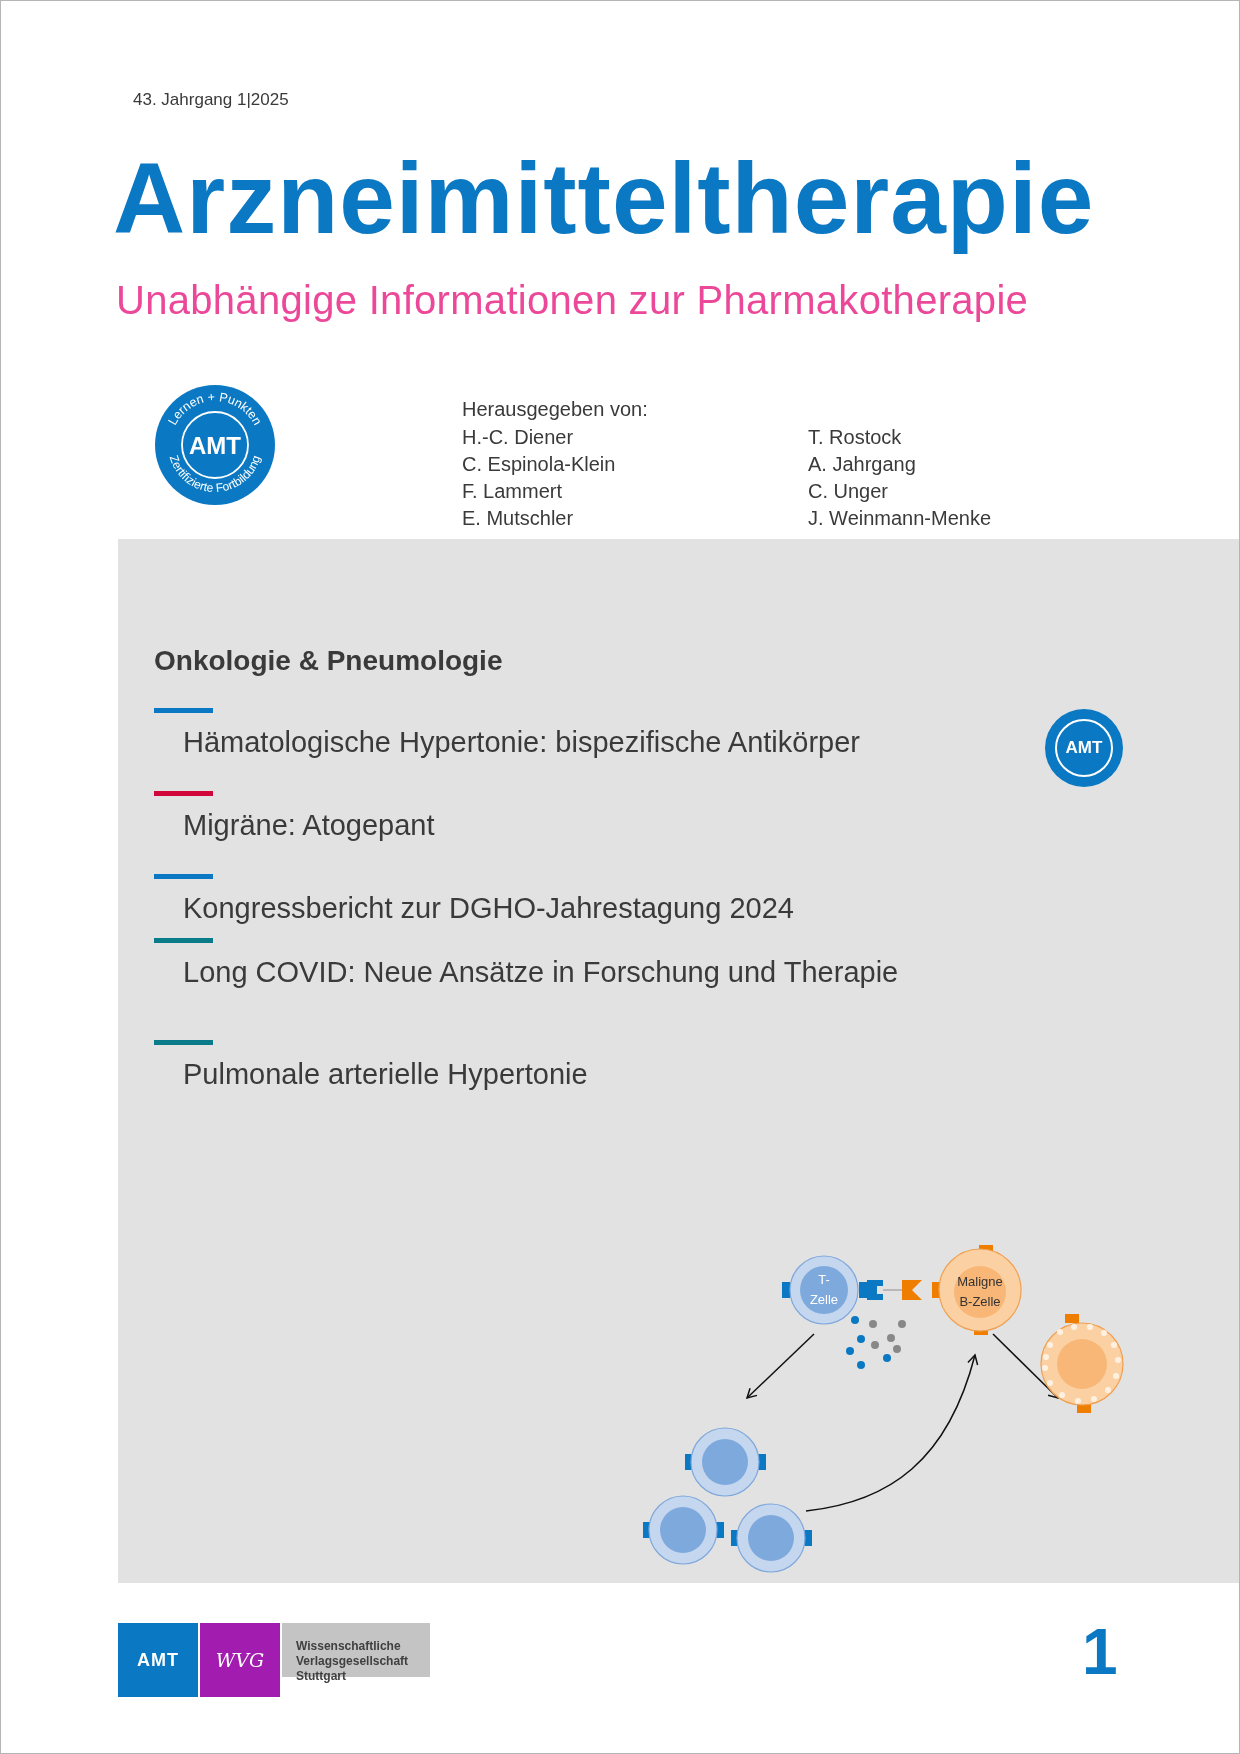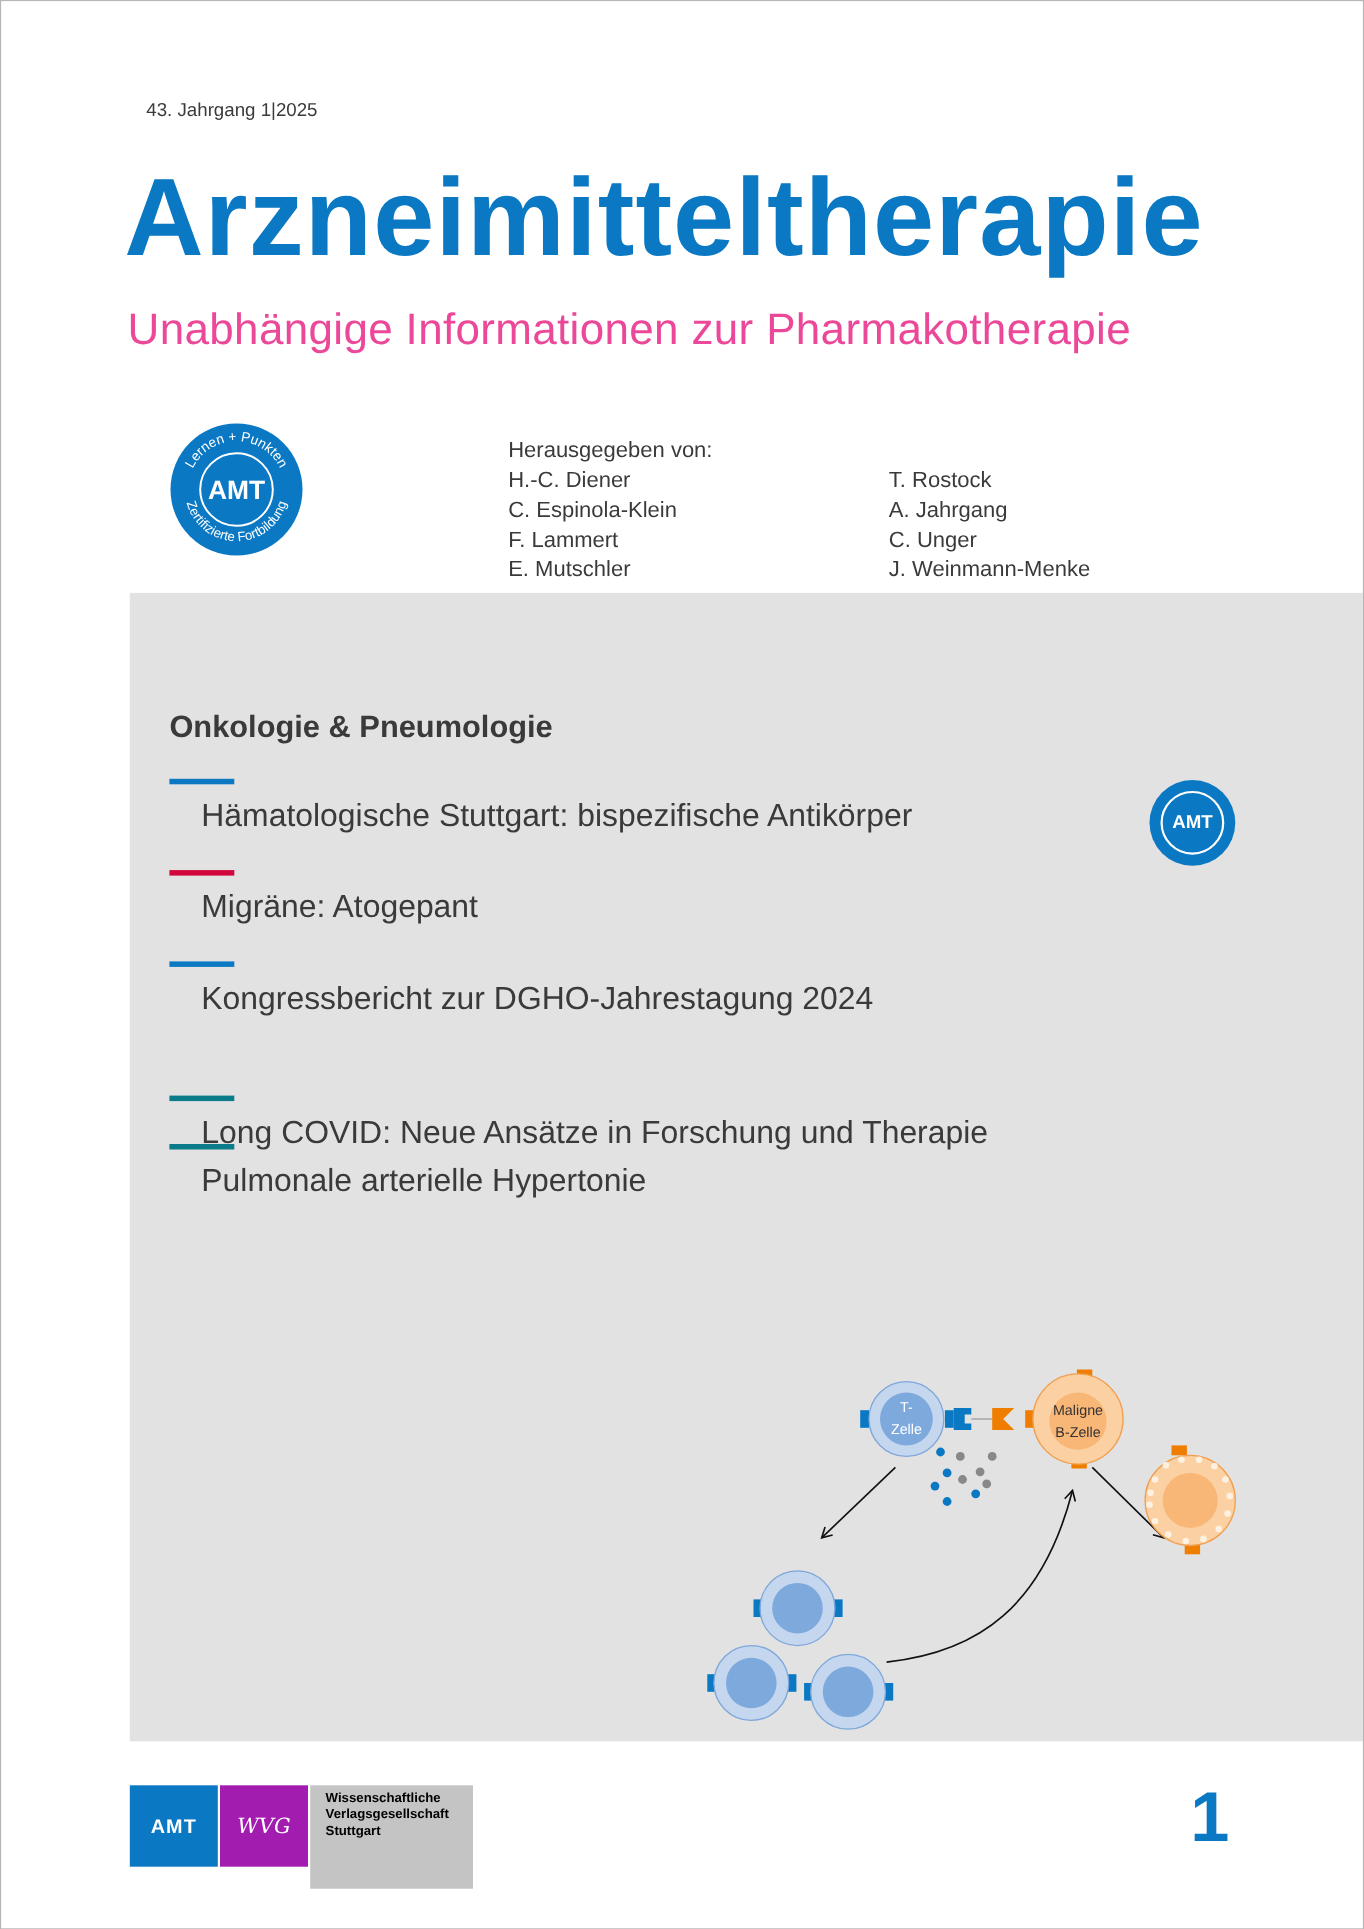--- a/index.html
+++ b/index.html
@@ -18,21 +18,21 @@
   .section-title { position: absolute; left: 154px; top: 645px; font-size: 28px; font-weight: bold; color: #3a3a3a; }
   .toc-item { position: absolute; left: 154px; }
   .toc-bar { width: 59px; height: 5px; }
   .toc-label { position: absolute; left: 29px; top: 18px; font-size: 29px; color: #3a3a3a; white-space: nowrap; }
   .amt-badge { position: absolute; left: 1045px; top: 709px; width: 78px; height: 78px; border-radius: 50%; background: #0a78c3; display: flex; align-items: center; justify-content: center; }
   .amt-badge-inner { width: 58px; height: 58px; border-radius: 50%; border: 2px solid #ffffff; box-sizing: border-box; display: flex; align-items: center; justify-content: center; color: #fff; font-weight: bold; font-size: 17px; }
   .diagram { position: absolute; left: 630px; top: 1220px; width: 520px; height: 370px; }
   .footer-logos { position: absolute; left: 118px; top: 1623px; height: 74px; display: flex; }
   .logo-amt { width: 80px; height: 74px; background: #0a78c3; color: #fff; font-weight: bold; font-size: 18px; display: flex; align-items: center; justify-content: center; letter-spacing: 1px; }
   .logo-wvg { width: 80px; height: 74px; background: #a21caf; margin-left: 2px; color: #fff; font-family: "DejaVu Serif", serif; font-style: italic; font-size: 19px; display: flex; align-items: center; justify-content: center; }
-  .logo-wiss { width: 148px; height: 94px; background: #c4c4c4; margin-left: 2px; color: #000000; font-size: 12px; font-weight: bold; line-height: 15px; padding: 4px 0 0 14px; box-sizing: border-box; }
+  .logo-wiss { width: 148px; height: 54px; background: #c4c4c4; margin-left: 2px; color: #404040; font-size: 12px; font-weight: bold; line-height: 15px; padding: 16px 0 0 14px; box-sizing: border-box; }
   .issue-number { position: absolute; left: 1082px; top: 1620px; font-size: 64px; font-weight: bold; color: #0a78c3; line-height: 1; }
 </style>
 </head>
 <body>
 
 <div class="page-border"></div>
 
 <div class="issue-line">43. Jahrgang 1|2025</div>
 <div class="title">Arzneimitteltherapie</div>
 <div class="subtitle">Unabhängige Informationen zur Pharmakotherapie</div>
@@ -66,31 +66,31 @@
   <div>C. Unger</div>
   <div>J. Weinmann-Menke</div>
 </div>
 
 <div class="panel"></div>
 
 <div class="section-title">Onkologie &amp; Pneumologie</div>
 
 <div class="toc-item" style="top:708px;">
   <div class="toc-bar" style="background:#0a78c3;"></div>
-  <div class="toc-label">Hämatologische Stuttgart: bispezifische Antikörper</div>
+  <div class="toc-label">Hämatologische Hypertonie: bispezifische Antikörper</div>
 </div>
 <div class="toc-item" style="top:791px;">
   <div class="toc-bar" style="background:#d1063a;"></div>
   <div class="toc-label">Migräne: Atogepant</div>
 </div>
 <div class="toc-item" style="top:874px;">
   <div class="toc-bar" style="background:#0a78c3;"></div>
   <div class="toc-label">Kongressbericht zur DGHO-Jahrestagung 2024</div>
 </div>
-<div class="toc-item" style="top:996px;">
+<div class="toc-item" style="top:938px;">
   <div class="toc-bar" style="background:#0a7b88;"></div>
   <div class="toc-label">Long COVID: Neue Ansätze in Forschung und Therapie</div>
 </div>
 <div class="toc-item" style="top:1040px;">
   <div class="toc-bar" style="background:#0a7b88;"></div>
   <div class="toc-label">Pulmonale arterielle Hypertonie</div>
 </div>
 
 <div class="amt-badge">
   <div class="amt-badge-inner">AMT</div>

